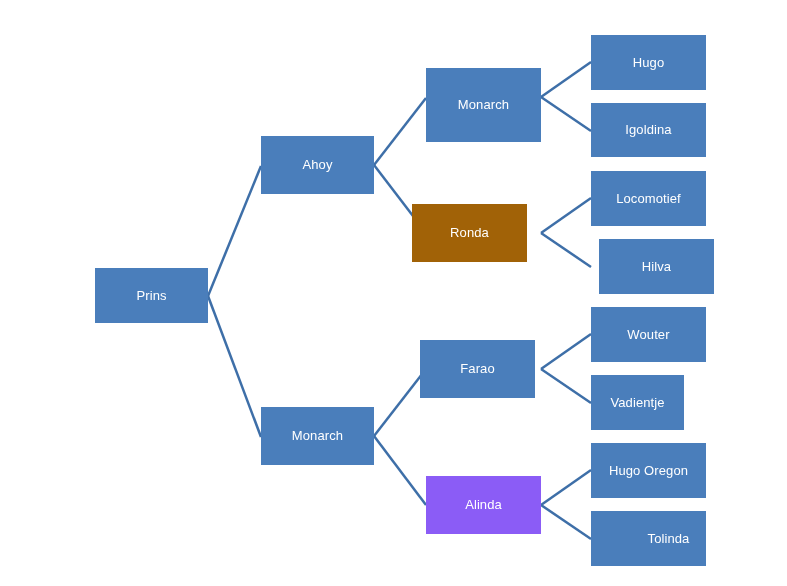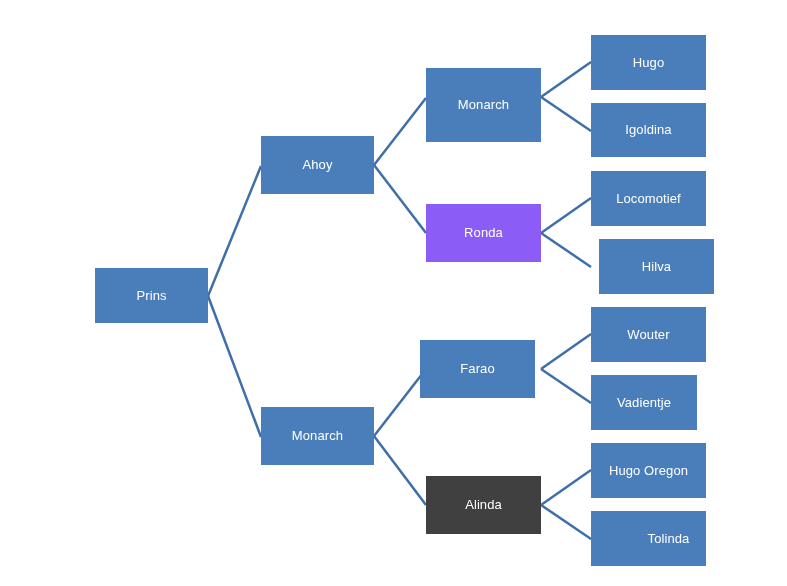--- a/index.html
+++ b/index.html
@@ -74,45 +74,45 @@
       </div>
       <div class="node-box" style="left: 261px; top: 136px; width: 113px; height: 58px; background: rgb(74, 126, 187); color: rgb(255, 255, 255);">
         <span class="node-label">Ahoy</span>
       </div>
       <div class="node-box" style="left: 261px; top: 407px; width: 113px; height: 58px; background: rgb(74, 126, 187); color: rgb(255, 255, 255);">
         <span class="node-label">Monarch</span>
       </div>
       <div class="node-box" style="left: 426px; top: 68px; width: 115px; height: 74px; background: rgb(74, 126, 187); color: rgb(255, 255, 255);">
         <span class="node-label">Monarch</span>
       </div>
-      <div class="node-box" style="left: 426px; top: 204px; width: 115px; height: 58px; background: #8b5cf6; color: rgb(255, 255, 255);">
+      <div class="node-box" style="left: 412px; top: 204px; width: 115px; height: 58px; background: #a16207; color: rgb(255, 255, 255);">
         <span class="node-label">Ronda</span>
       </div>
       <div class="node-box" style="left: 420px; top: 340px; width: 115px; height: 58px; background: rgb(74, 126, 187); color: rgb(255, 255, 255);">
         <span class="node-label">Farao</span>
       </div>
-      <div class="node-box" style="left: 426px; top: 476px; width: 115px; height: 58px; background: #404040; color: rgb(255, 255, 255);">
+      <div class="node-box" style="left: 426px; top: 476px; width: 115px; height: 58px; background: #8b5cf6; color: rgb(255, 255, 255);">
         <span class="node-label">Alinda</span>
       </div>
       <div class="node-box" style="left: 591px; top: 35px; width: 115px; height: 55px; background: rgb(74, 126, 187); color: rgb(255, 255, 255);">
         <span class="node-label">Hugo</span>
       </div>
       <div class="node-box" style="left: 591px; top: 103px; width: 115px; height: 54px; background: rgb(74, 126, 187); color: rgb(255, 255, 255);">
         <span class="node-label">Igoldina</span>
       </div>
       <div class="node-box" style="left: 591px; top: 171px; width: 115px; height: 55px; background: rgb(74, 126, 187); color: rgb(255, 255, 255);">
         <span class="node-label">Locomotief</span>
       </div>
       <div class="node-box" style="left: 599px; top: 239px; width: 115px; height: 55px; background: rgb(74, 126, 187); color: rgb(255, 255, 255);">
         <span class="node-label">Hilva</span>
       </div>
       <div class="node-box" style="left: 591px; top: 307px; width: 115px; height: 55px; background: rgb(74, 126, 187); color: rgb(255, 255, 255);">
         <span class="node-label">Wouter</span>
       </div>
-      <div class="node-box" style="left: 591px; top: 375px; width: 106px; height: 55px; background: rgb(74, 126, 187); color: rgb(255, 255, 255);">
+      <div class="node-box" style="left: 591px; top: 375px; width: 93px; height: 55px; background: rgb(74, 126, 187); color: rgb(255, 255, 255);">
         <span class="node-label">Vadientje</span>
       </div>
       <div class="node-box" style="left: 591px; top: 443px; width: 115px; height: 55px; background: rgb(74, 126, 187); color: rgb(255, 255, 255);">
         <span class="node-label">Hugo Oregon</span>
       </div>
       <div class="node-box" style="left: 591px; top: 511px; width: 115px; height: 55px; background: rgb(74, 126, 187); color: rgb(255, 255, 255); padding-left: 40px;">
         <span class="node-label">Tolinda</span>
       </div>
     </div>
 </div>

